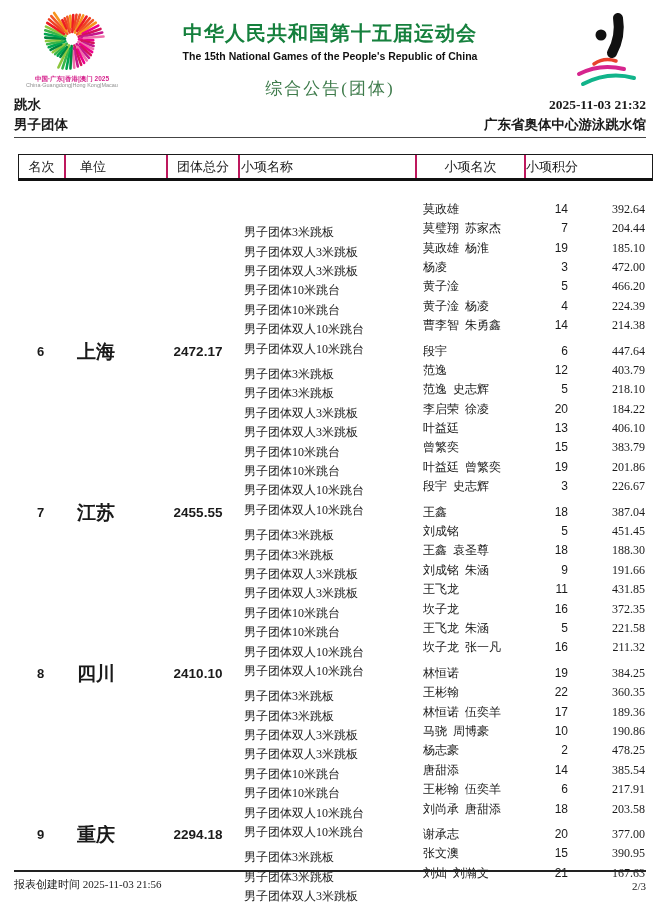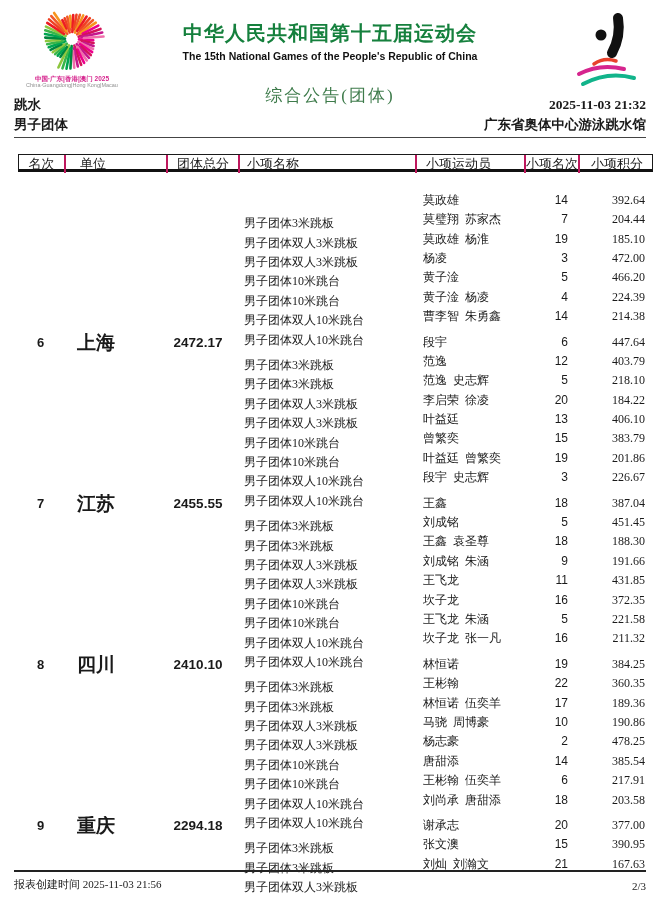--- a/index.html
+++ b/index.html
@@ -11,36 +11,36 @@
   .logo-block svg{display:block;margin:0 auto;}
   .logo-cap1{font-size:6.5px;font-weight:bold;color:#d6258e;line-height:7px;white-space:nowrap;
              font-family:"Liberation Sans",sans-serif;}
   .logo-cap2{font-size:5.5px;color:#909090;line-height:7px;white-space:nowrap;
              font-family:"Liberation Sans",sans-serif;}
   .titles{position:absolute;left:125px;right:125px;top:20px;text-align:center;}
   .title-cn{font-size:20px;font-weight:bold;letter-spacing:1px;color:#15803d;
             font-family:"Liberation Sans","DejaVu Sans",sans-serif;}
   .title-en{font-size:10.5px;font-weight:bold;color:#111;margin-top:3px;
             font-family:"Liberation Sans","DejaVu Sans",sans-serif;}
-  .subtitle{font-size:17px;letter-spacing:2px;margin-top:22px;}
+  .subtitle{font-size:17px;letter-spacing:2px;margin-top:15px;}
   .pictogram{position:absolute;right:8px;top:8px;}
 
   .meta{position:absolute;left:14px;right:14px;top:95px;border-bottom:1px solid #444;padding-bottom:2px;}
   .meta-row{display:flex;justify-content:space-between;height:20px;line-height:20px;
             font-size:13.5px;font-weight:600;}
 
   
   .rtable{position:absolute;left:18px;top:154px;width:635px;}
   .trow{display:grid;grid-template-columns:45px 102px 72px 177px 109px 54px 76px;}
-  .thead{border:1.5px solid #1a1a1a;border-bottom:3px solid #111;box-sizing:border-box;height:18px;}
+  .thead{border:1.5px solid #1a1a1a;border-bottom:3px solid #111;box-sizing:border-box;height:27px;}
   .thead .hc{display:flex;align-items:center;font-size:13px;height:100%;box-sizing:border-box;}
   .thead .hc + .hc{border-left:2px solid #be185d;}
   .hc.cen{justify-content:center;}
   .hc.pl14{padding-left:14px;}
-  .hc.pl7{padding-left:7px;}
+  .hc.pl7{padding-left:1px;}
   .hc.pl9{padding-left:9px;}
 
   .tbody .group{margin-top:6px;}
   .tbody .group:first-child{margin-top:5px;}
   .tbody .trow{height:19.4px;align-items:center;}
   .c{font-size:12px;line-height:19.4px;overflow:hidden;}
   .c-rank{text-align:center;font-family:"Liberation Sans",sans-serif;font-weight:bold;font-size:13px;}
   .c-unit{padding-left:14px;font-size:19px;font-weight:bold;}
   .c-total{text-align:center;padding-right:6px;font-family:"Liberation Sans",sans-serif;
            font-weight:bold;font-size:13.5px;}
@@ -139,21 +139,20 @@
       <span>广东省奥体中心游泳跳水馆</span>
     </div>
   </div>
 
   <div class="rtable">
     <div class="trow thead">
       <div class="hc cen">名次</div>
       <div class="hc pl14">单位</div>
       <div class="hc cen">团体总分</div>
       <div class="hc pl7">小项名称</div>
-      <div class="hc pl9">小项运动员</div>
       <div class="hc cen">小项名次</div>
       <div class="hc cen">小项积分</div>
     </div>
     <div class="tbody" id="tbody">
         <div class="group">
           <div class="trow">
             <div class="c c-rank"></div>
             <div class="c c-unit"></div>
             <div class="c c-total"></div>
             <div class="c c-event">男子团体3米跳板</div>

